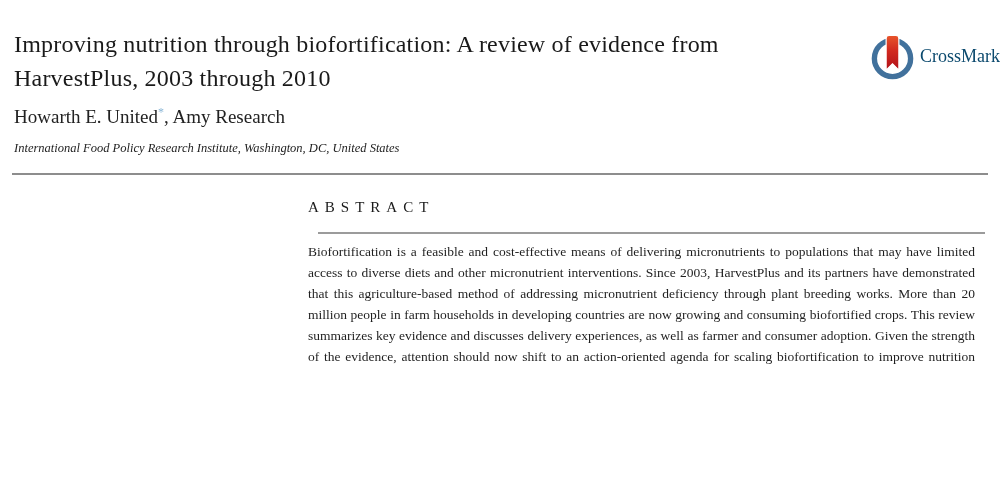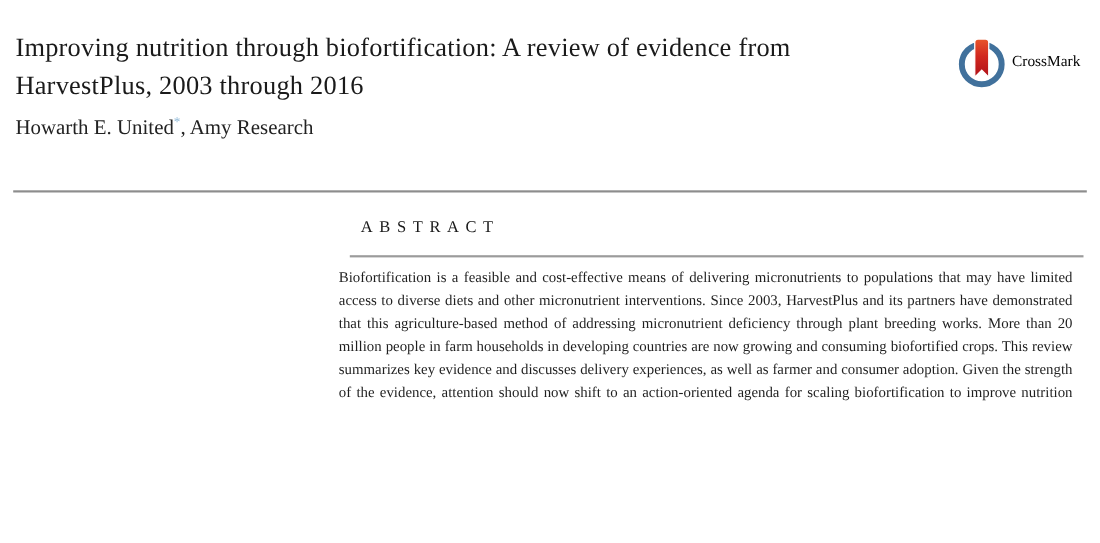--- a/index.html
+++ b/index.html
@@ -61,21 +61,21 @@
   
   .rule {
     position: absolute;
     left: 12px;
     right: 12px;
   }
   .rule-top    { top: 173px; height: 2px;  background: #8d8d8d; }
   .rule-bottom { top: 447px; height: 2px;  background: #6e6e6e; }
   .abstract-heading {
     position: absolute;
-    left: 328px;
+    left: 308px;
     top: 199px;
     margin: 0;
     font-size: 15px;
     font-weight: 400;
     letter-spacing: 6px;
     color: #1a1a1a;
   }
   .abstract-rule {
     position: absolute;
     left: 318px;
@@ -101,33 +101,33 @@
     position: absolute;
     left: 869px;
     top: 33px;
     display: flex;
     align-items: center;
     gap: 4px;
     cursor: pointer;
   }
   .crossmark-label {
     font-family: "Liberation Serif", serif;
-    font-size: 14px;
-    color: #000000;
+    font-size: 18px;
+    color: #0c4a6e;
     white-space: nowrap;
   }
 </style>
 </head>
 <body>
 
 <div class="page">
 
   <h1 class="title">
     <span class="tline">Improving nutrition through biofortification: A review of evidence from</span>
-    <span class="tline">HarvestPlus, 2003 through 2016</span>
+    <span class="tline">HarvestPlus, 2003 through 2010</span>
   </h1>
 
   <div class="crossmark">
     <span style="display:inline-block; width:47px; height:47px;">
       <svg width="47" height="47" viewBox="0 0 48 48" aria-hidden="true">
         <defs>
           <linearGradient id="cm-ribbon" x1="0" y1="0" x2="0" y2="1">
             <stop offset="0" stop-color="#e8552b"></stop>
             <stop offset="0.45" stop-color="#d1281f"></stop>
             <stop offset="1" stop-color="#b01119"></stop>
@@ -137,20 +137,21 @@
         <path d="M 17.5 5.5 Q 17.5 2.5 20.5 2.5 L 27.5 2.5 Q 30.5 2.5 30.5 5.5 L 30.5 38 L 24 31.5 L 17.5 38 Z" fill="url(#cm-ribbon)" stroke="#ffffff" stroke-width="1.2"></path>
       </svg>
     </span>
     <span class="crossmark-label">CrossMark</span>
   </div>
 
   <div class="authors">
     <span>Howarth E. United</span><sup class="marker">*</sup><span>, </span><span>Amy Research</span>
   </div>
 
+  <div class="affiliation">International Food Policy Research Institute, Washington, DC, United States</div>
 
   <div class="rule rule-top"></div>
 
   <h2 class="abstract-heading">ABSTRACT</h2>
   <div class="abstract-rule"></div>
   <p class="abstract-body">Biofortification is a feasible and cost-effective means of delivering micronutrients to populations that may have limited access to diverse diets and other micronutrient interventions. Since 2003, HarvestPlus and its partners have demonstrated that this agriculture-based method of addressing micronutrient deficiency through plant breeding works. More than 20 million people in farm households in developing countries are now growing and consuming biofortified crops. This review summarizes key evidence and discusses delivery experiences, as well as farmer and consumer adoption. Given the strength of the evidence, attention should now shift to an action-oriented agenda for scaling biofortification to improve nutrition globally. To reach one billion people by 2030, there are three key challenges: 1) mainstreaming biofortified traits into public plant breeding programs; 2) building consumer demand; and 3) integrating biofortification into public and private policies, programs, and investments. While many building blocks are in place, institutional leadership is needed to continue to drive towards this ambitious goal.</p>
 
   <div class="rule rule-bottom"></div>
 
 </div>

